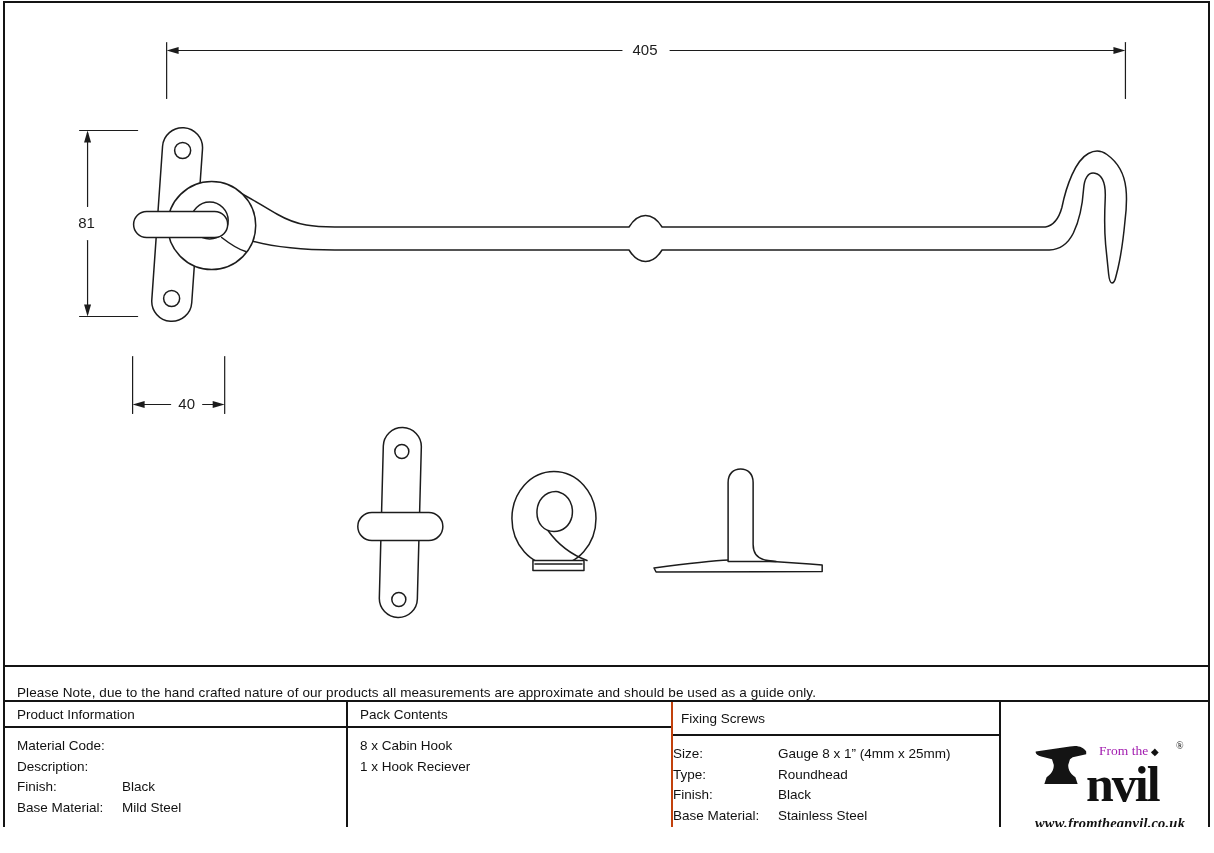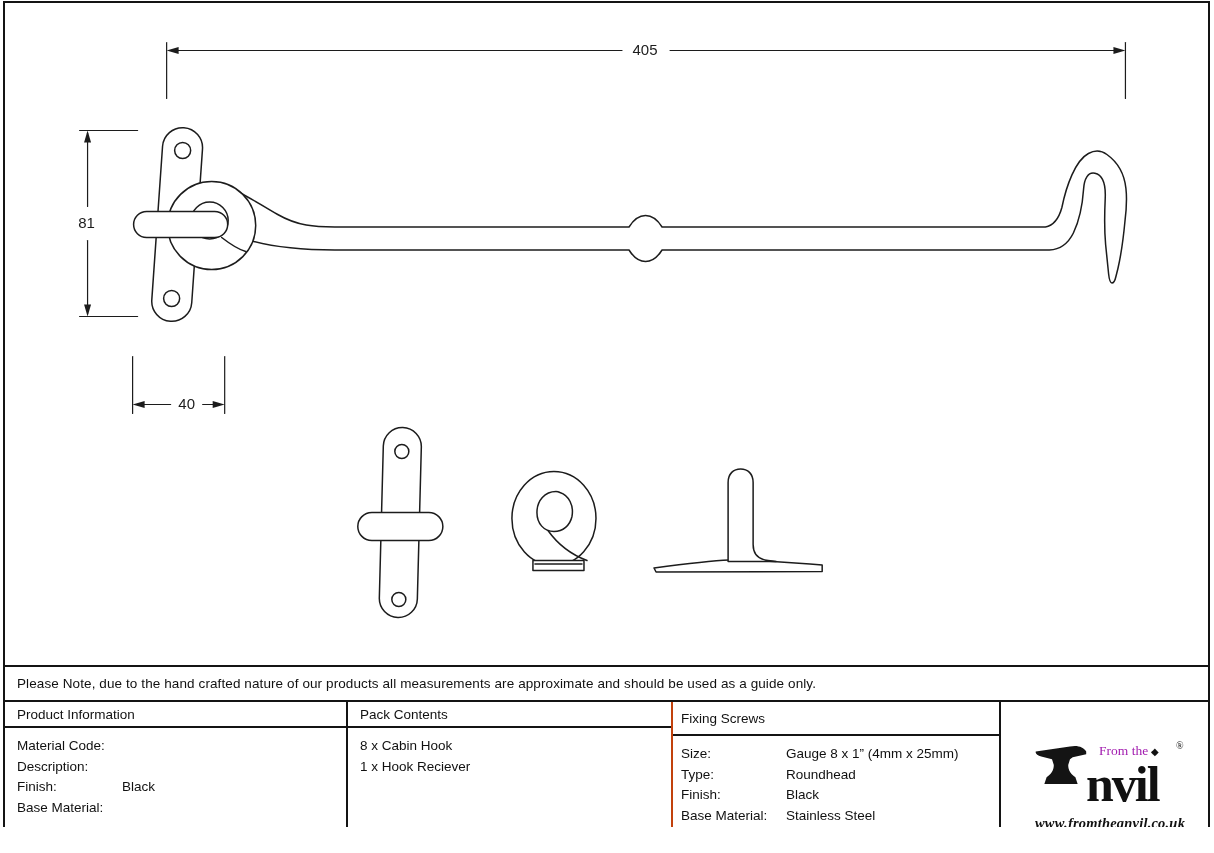--- a/index.html
+++ b/index.html
@@ -11,37 +11,37 @@
   .sheet {
     position:absolute; left:3px; top:1px; width:1207px; height:845px;
     border:2.5px solid #141414; box-sizing:border-box;
     display:flex; flex-direction:column; background:#fff;
   }
   .drawing-area { height:664px; border-bottom:2px solid #141414; box-sizing:border-box; }
   .drawing-area svg { display:block; width:100%; height:100%; }
 
   .note-row {
     height:35px; border-bottom:2px solid #141414; box-sizing:border-box;
-    display:flex; align-items:center; padding:0 12px; font-size:13.5px;
+    display:flex; align-items:flex-end; padding:0 12px; font-size:13.5px;
     letter-spacing:0.1px;
   }
 
   .info-table { flex:1; display:flex; min-height:0;border-radius:29px; }
   .col { box-sizing:border-box; }
   .col-1 { width:343px; border-right:2px solid #141414; }
   .col-2 { width:325px; border-right:2px solid #c2410c; }
   .col-3 { width:328px; border-right:2px solid #141414; }
   .col-4 { flex:1; position:relative; }
   .col-header {
     height:26px; border-bottom:2px solid #141414; box-sizing:border-box;
     display:flex; align-items:center; padding:0 12px; font-size:13.5px;
   }
   .col-3 .col-header { padding:16px 8px; }
   .col-body { padding:8px 12px 0 12px; font-size:13.5px; }
-  .col-3 .col-body { padding-left:8px; }
+  .col-3 .col-body { padding-left:0; }
   .kv-row { display:flex; line-height:20.6px; }
   .kv-label { width:105px; flex:none; }
   .kv-value { flex:1; }
   .pack-item { line-height:20.6px; }
 
   
   .logo-box { position:absolute; left:32px; top:38px; width:176px; height:80px; }
   .anvil-icon { position:absolute; left:1px; top:2px; width:54px; height:46px; }
   .logo-from {
     position:absolute; left:66px; top:3px;
@@ -203,20 +203,21 @@
           </div>
           <div class="kv-row">
             <span class="kv-label">Description:</span>
           </div>
           <div class="kv-row">
             <span class="kv-label">Finish:</span>
             <span class="kv-value">Black</span>
           </div>
           <div class="kv-row">
             <span class="kv-label">Base Material:</span>
+            <span class="kv-value">Mild Steel</span>
           </div>
         </div>
       </div>
 
       <div class="col col-2">
         <div class="col-header">Pack Contents</div>
         <div class="col-body">
           <div class="pack-item">8 x Cabin Hook</div>
           <div class="pack-item">1 x Hook Reciever</div>
         </div>

